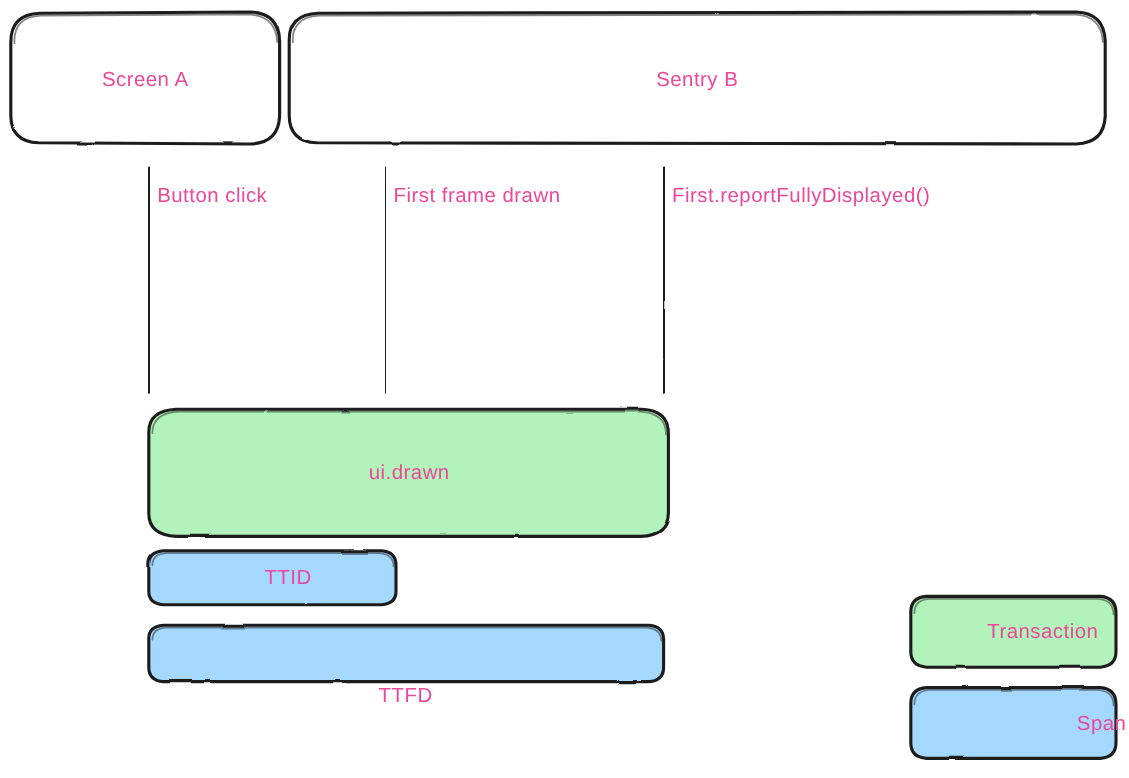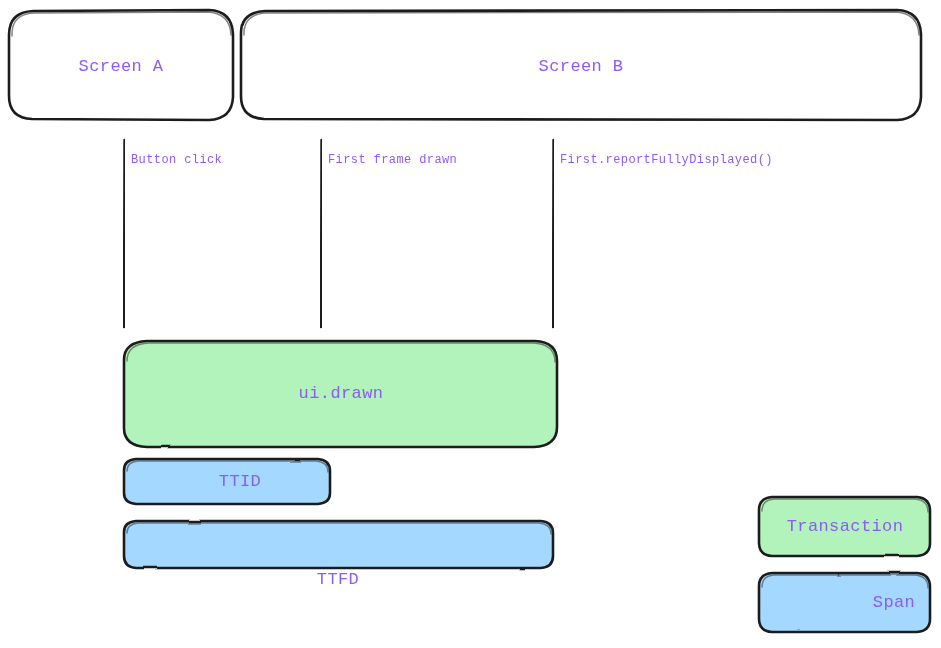--- a/index.html
+++ b/index.html
@@ -19,35 +19,35 @@
   }
   #sketch {
     position: absolute;
     left: 0;
     top: 0;
     width: 941px;
     height: 648px;
   }
   .lbl {
     position: absolute;
-    color: #8b5cf6;
-    font-family: Liberation Mono, monospace;
+    color: #ec4899;
+    font-family: Liberation Sans, sans-serif;
     font-size: 17px;
     letter-spacing: 0.4px;
     white-space: nowrap;
     -webkit-font-smoothing: antialiased;
   }
   .lbl.center {
     text-align: center;
     transform: translateX(-50%);
   }
   .lbl.screen-title { font-size: 17px; }
-  .lbl.marker-label { font-size: 12px; }
+  .lbl.marker-label { font-size: 17px; }
   .lbl.bar-label { font-size: 17px; }
-  .lbl.legend-label { font-size: 17px; }
+  .lbl.legend-label { font-size: 17px; margin-left: 24px; }
 </style>
 </head>
 <body>
 
 <div id="canvas">
 
   <svg id="sketch" viewBox="0 0 941 648">
     <defs>
       <filter id="rough" x="-10%" y="-10%" width="120%" height="120%">
         <feTurbulence type="fractalNoise" baseFrequency="0.022" numOctaves="3" seed="7" result="n"></feTurbulence>
@@ -96,21 +96,21 @@
     </g>
 
     <g filter="url(#rough)">
       <path d="M759 586 Q759 574 772 573 L917 573 Q930 574 930 587 L930 619 Q930 631 917 632 L772 632 Q759 631 759 619 Z" fill="#a5d8ff" stroke="#1e1e1e" stroke-width="2.6" stroke-linejoin="round" stroke-linecap="round"></path>
       <path d="M762 587 Q762 576 774 575 L915 575 Q928 576 928 588" fill="none" stroke="#1e1e1e" stroke-width="1.4" stroke-linecap="round" opacity="0.5"></path>
     </g>
   </svg>
 
   <div class="lbl screen-title center" style="left:121px; top:57px;">Screen A</div>
 
-  <div class="lbl screen-title center" style="left:581px; top:57px;">Screen B</div>
+  <div class="lbl screen-title center" style="left:581px; top:57px;">Sentry B</div>
 
   <div class="lbl marker-label" style="left:131px; top:153px;">Button click</div>
 
   <div class="lbl marker-label" style="left:328px; top:153px;">First frame drawn</div>
 
   <div class="lbl marker-label" style="left:560px; top:153px;">First.reportFullyDisplayed()</div>
 
   <div class="lbl bar-label center" style="left:341px; top:384px;">ui.drawn</div>
 
   <div class="lbl bar-label center" style="left:240px; top:472px;">TTID</div>

